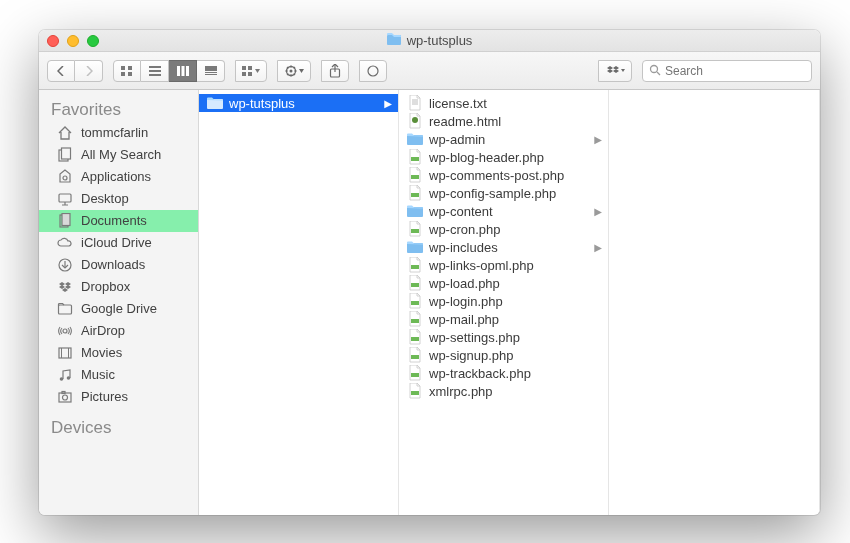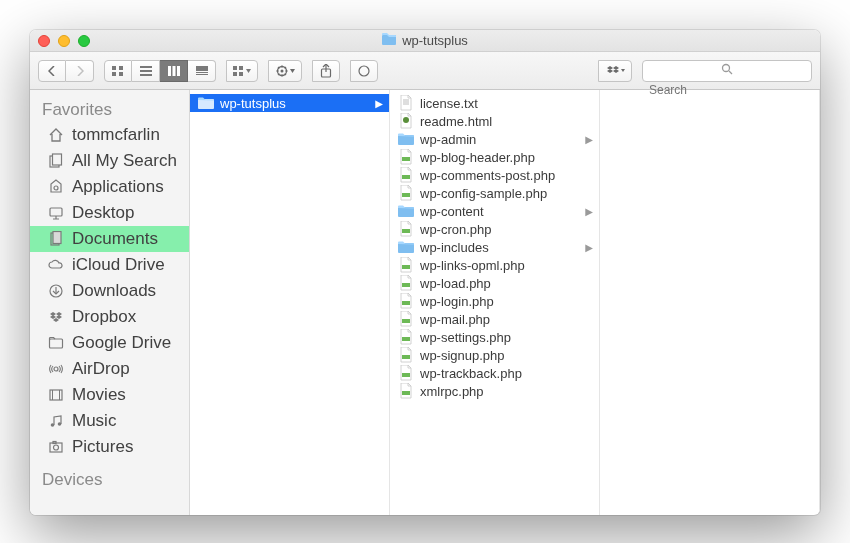--- a/index.html
+++ b/index.html
@@ -13,20 +13,21 @@
 }
 .window {
   width: 790px;
   height: 485px;
   background: #fff;
   border-radius: 6px;
   box-shadow: 0 20px 60px rgba(0,0,0,0.4), 0 0 0 1px rgba(0,0,0,0.1);
   overflow: hidden;
   display: flex;
   flex-direction: column;
+  margin-left: 9px;
 }
 
 .titlebar {
   height: 22px;
   background: linear-gradient(#ededed, #e3e3e3);
   border-bottom: 1px solid #d0d0d0;
   display: flex;
   align-items: center;
   position: relative;
 }
@@ -66,40 +67,40 @@
 .btn:last-child { border-radius: 0 4px 4px 0; }
 .btn + .btn { border-left: none; }
 .btn-single { border-radius: 4px; }
 .btn.active { background: #7b7b7b; color: #fff; border-color: #6a6a6a; }
 .btn.disabled { color: #c0c0c0; }
 .btn svg { display: block; }
 .spacer-flex { flex: 1; }
 .search {
   height: 22px; width: 170px;
   border: 1px solid #c4c4c4; border-radius: 4px;
-  background: #fff; display: flex; align-items: center; padding: 0 6px; gap: 4px; flex-direction: column;
+  background: #fff; display: flex; align-items: center; padding: 0 6px; gap: 4px;
 }
 .search input { border: none; outline: none; font-size: 12px; width: 100%; background: transparent; }
 .search .mag { color: #9b9b9b; }
 
 .body { flex: 1; display: flex; min-height: 0; }
 .sidebar {
   width: 160px;
   background: #f4f4f4;
   border-right: 1px solid #d8d8d8;
   overflow-y: auto;
   padding: 6px 0;
 }
 .side-header {
   font-size: 17px; color: #8a8a8a; padding: 4px 12px 2px;
 }
 .side-item {
-  display: flex; align-items: center; gap: 8px;
+  display: flex; align-items: flex-start; gap: 8px;
   padding: 3px 12px 3px 18px;
-  font-size: 17px; color: #414141;
+  font-size: 13px; color: #414141;
   cursor: default;
 }
 .side-item.selected { background: #86efac; }
 .side-item .si-icon { width: 16px; height: 16px; display: flex; align-items: center; justify-content: center; color: #777; }
 
 .columns { flex: 1; display: flex; min-height: 0; }
 .col {
   border-right: 1px solid #e5e5e5;
   overflow-y: auto;
   padding: 4px 0 0 0;

